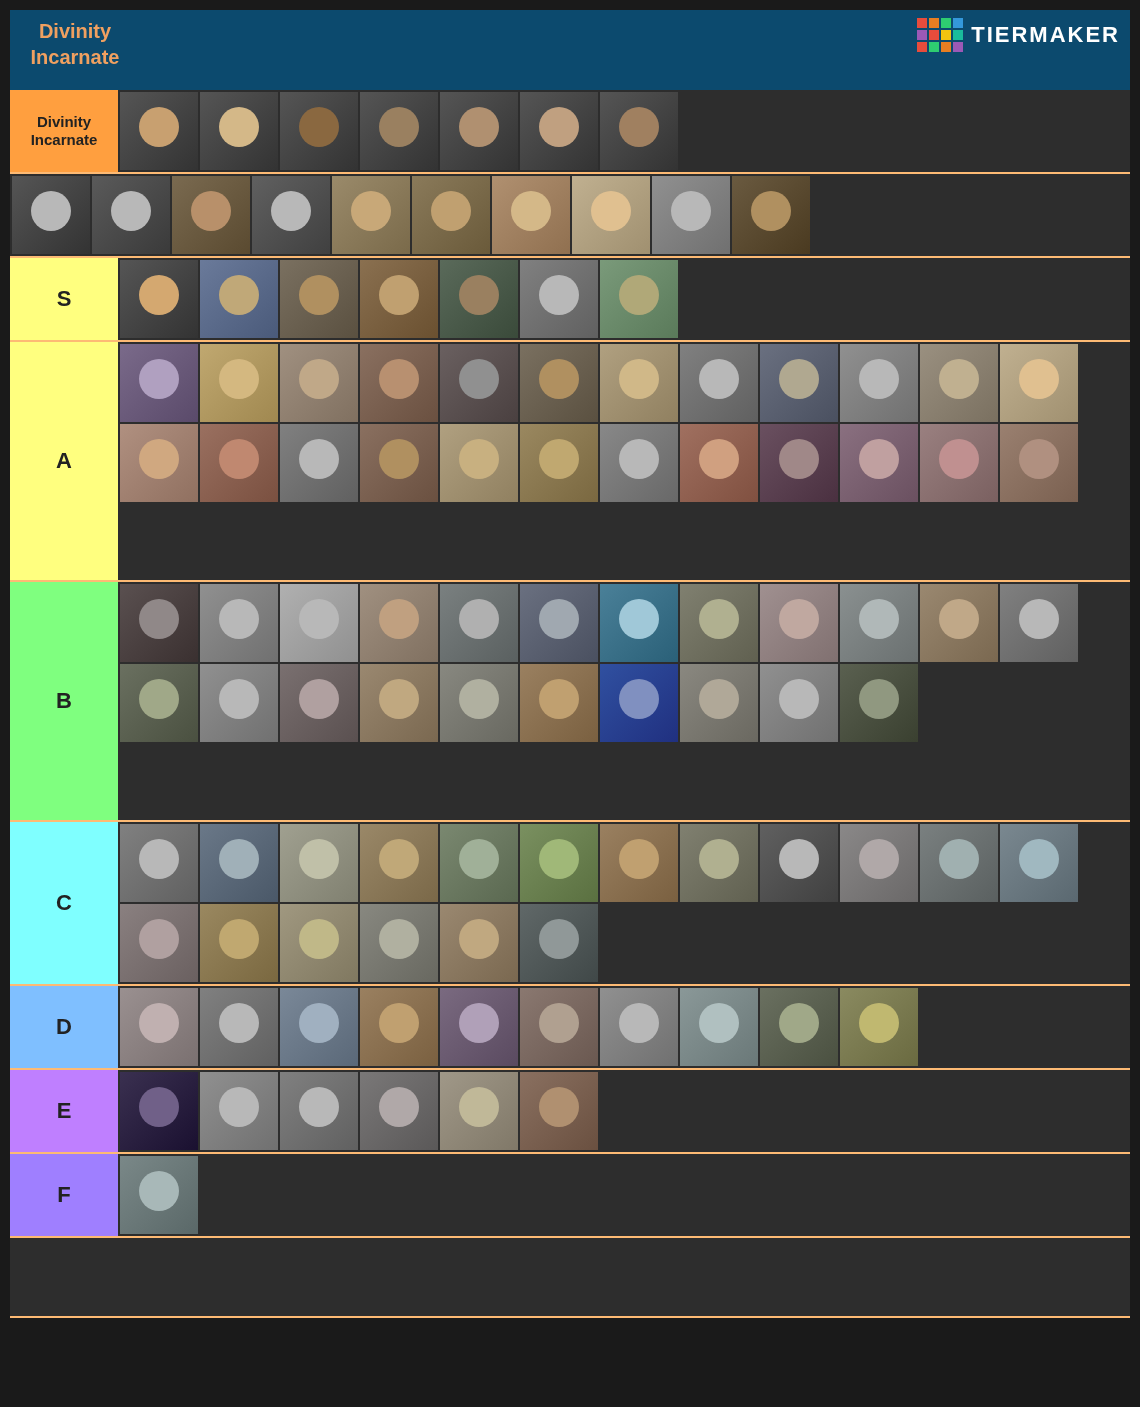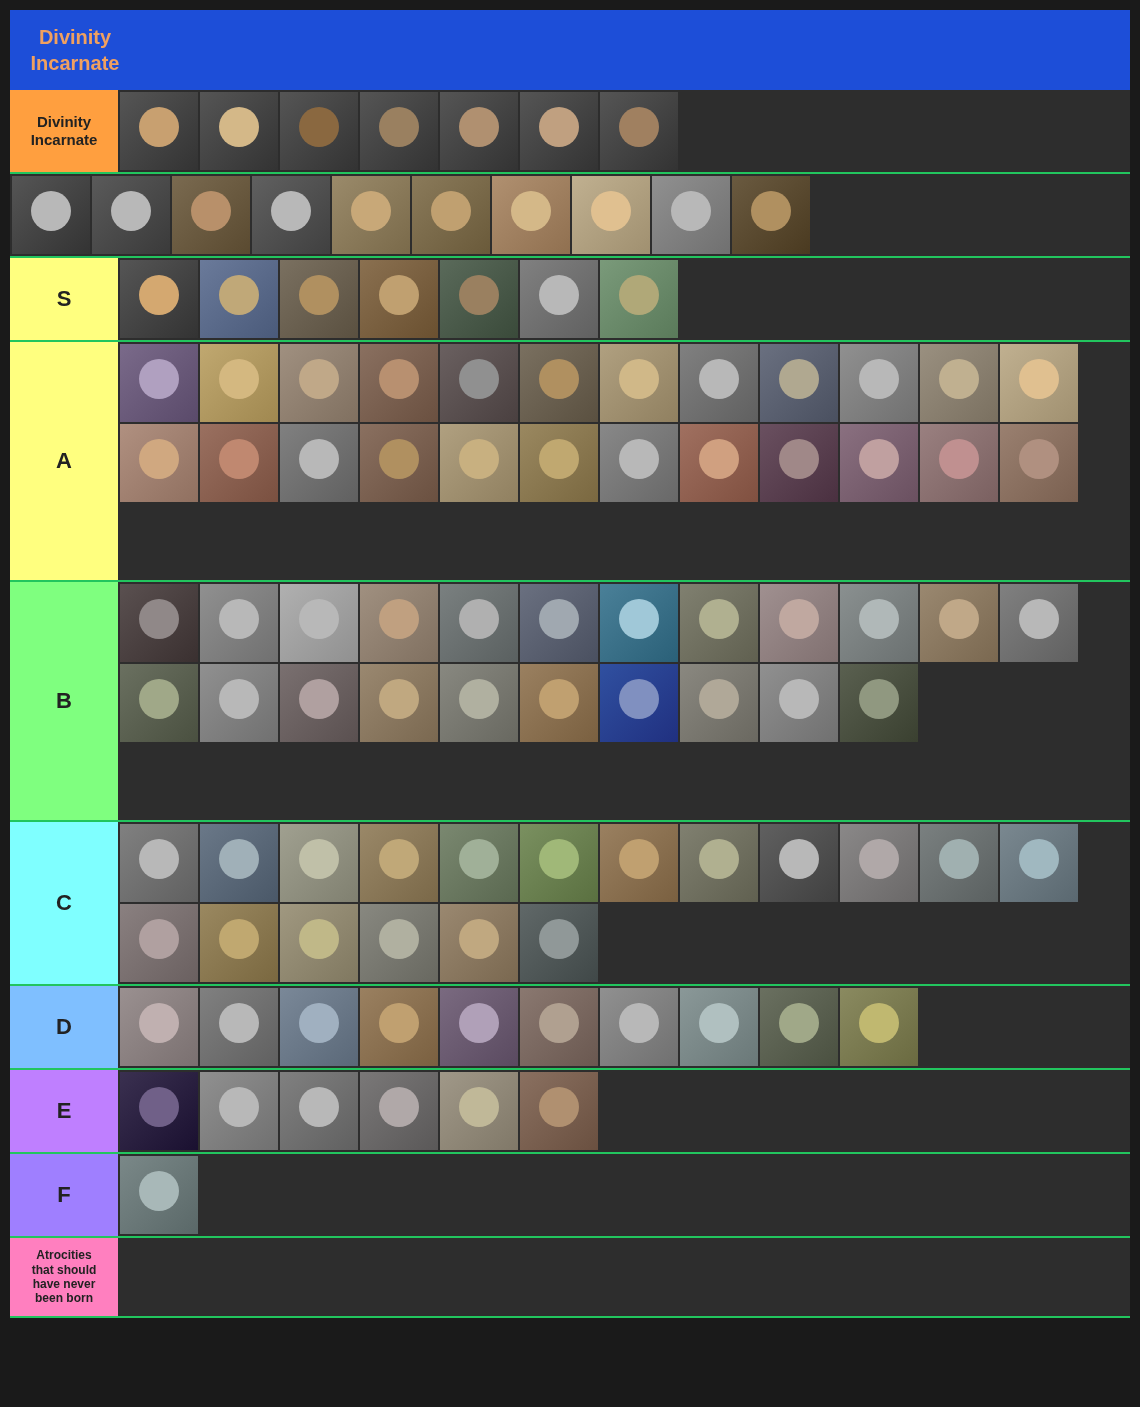--- a/index.html
+++ b/index.html
@@ -3,23 +3,23 @@
   <meta charset="utf-8">
   <style>
     * { box-sizing: border-box; margin: 0; padding: 0; }
     body {
       background: #1a1a1a;
       font-family: Arial, sans-serif;
       width: 1140px;
     }
     .header-row {
       display: flex;
-      align-items: center;
+      align-items: flex-start;
       justify-content: space-between;
-      background: #1d4ed8;
+      background: #0c4a6e;
       padding: 8px 10px;
       height: 80px;
     }
     .tiermaker-logo {
       display: flex;
       align-items: center;
       gap: 8px;
     }
     .logo-grid {
       display: grid;
@@ -34,21 +34,21 @@
     .logo-text {
       font-size: 22px;
       font-weight: bold;
       color: white;
       letter-spacing: 2px;
       text-transform: uppercase;
     }
     .tier-row {
       display: flex;
       min-height: 80px;
-      border-bottom: 2px solid #22c55e;
+      border-bottom: 2px solid #fdba74;
       justify-content: space-between;
     }
     .tier-label {
       width: 108px;
       min-width: 108px;
       display: flex;
       align-items: center;
       justify-content: center;
       font-size: 18px;
       font-weight: bold;
@@ -110,20 +110,37 @@
       background: #b8b8b8;
     }
   </style>
 </head>
 <body>
 
 <div style="background:#1a1a1a; padding:10px; width:1140px;">
 
   <div class="header-row">
     <div style="color:#f0a060; font-size:20px; font-weight:bold; line-height:1.3; width:110px; text-align:center;">Divinity Incarnate</div>
+    <div class="tiermaker-logo">
+      <div class="logo-grid">
+        <div class="logo-cell" style="background:#e74c3c;"></div>
+        <div class="logo-cell" style="background:#e67e22;"></div>
+        <div class="logo-cell" style="background:#2ecc71;"></div>
+        <div class="logo-cell" style="background:#3498db;"></div>
+        <div class="logo-cell" style="background:#9b59b6;"></div>
+        <div class="logo-cell" style="background:#e74c3c;"></div>
+        <div class="logo-cell" style="background:#f1c40f;"></div>
+        <div class="logo-cell" style="background:#1abc9c;"></div>
+        <div class="logo-cell" style="background:#e74c3c;"></div>
+        <div class="logo-cell" style="background:#2ecc71;"></div>
+        <div class="logo-cell" style="background:#e67e22;"></div>
+        <div class="logo-cell" style="background:#9b59b6;"></div>
+      </div>
+      <span class="logo-text">TiERMAKER</span>
+    </div>
   </div>
 
   <div class="tier-row">
     <div class="tier-label" style="background:#ff9f3f;">
       <span style="font-size:15px; line-height:1.2; text-align:center;">Divinity<br>Incarnate</span>
     </div>
     <div class="tier-items">
 
       <div class="tier-item">
           <div class="portrait p1">
@@ -721,21 +738,18 @@
 
       <div class="tier-item">
           <div class="portrait" style="background:linear-gradient(135deg,#7a8888 0%,#5a6868 100%);">
             <div class="face-circle" style="background:#a8b8b8;"></div>
           </div>
         </div>
     </div>
   </div>
 
   <div class="tier-row">
-    <div class="tier-label" style="background:#ff7fbf;">
-      <span style="font-size:12px; font-weight:bold; line-height:1.2;">Atrocities<br>that should<br>have never<br>been born</span>
-    </div>
     <div class="tier-items">
       
     </div>
   </div>
 
 </div>
 
 </body></html>

